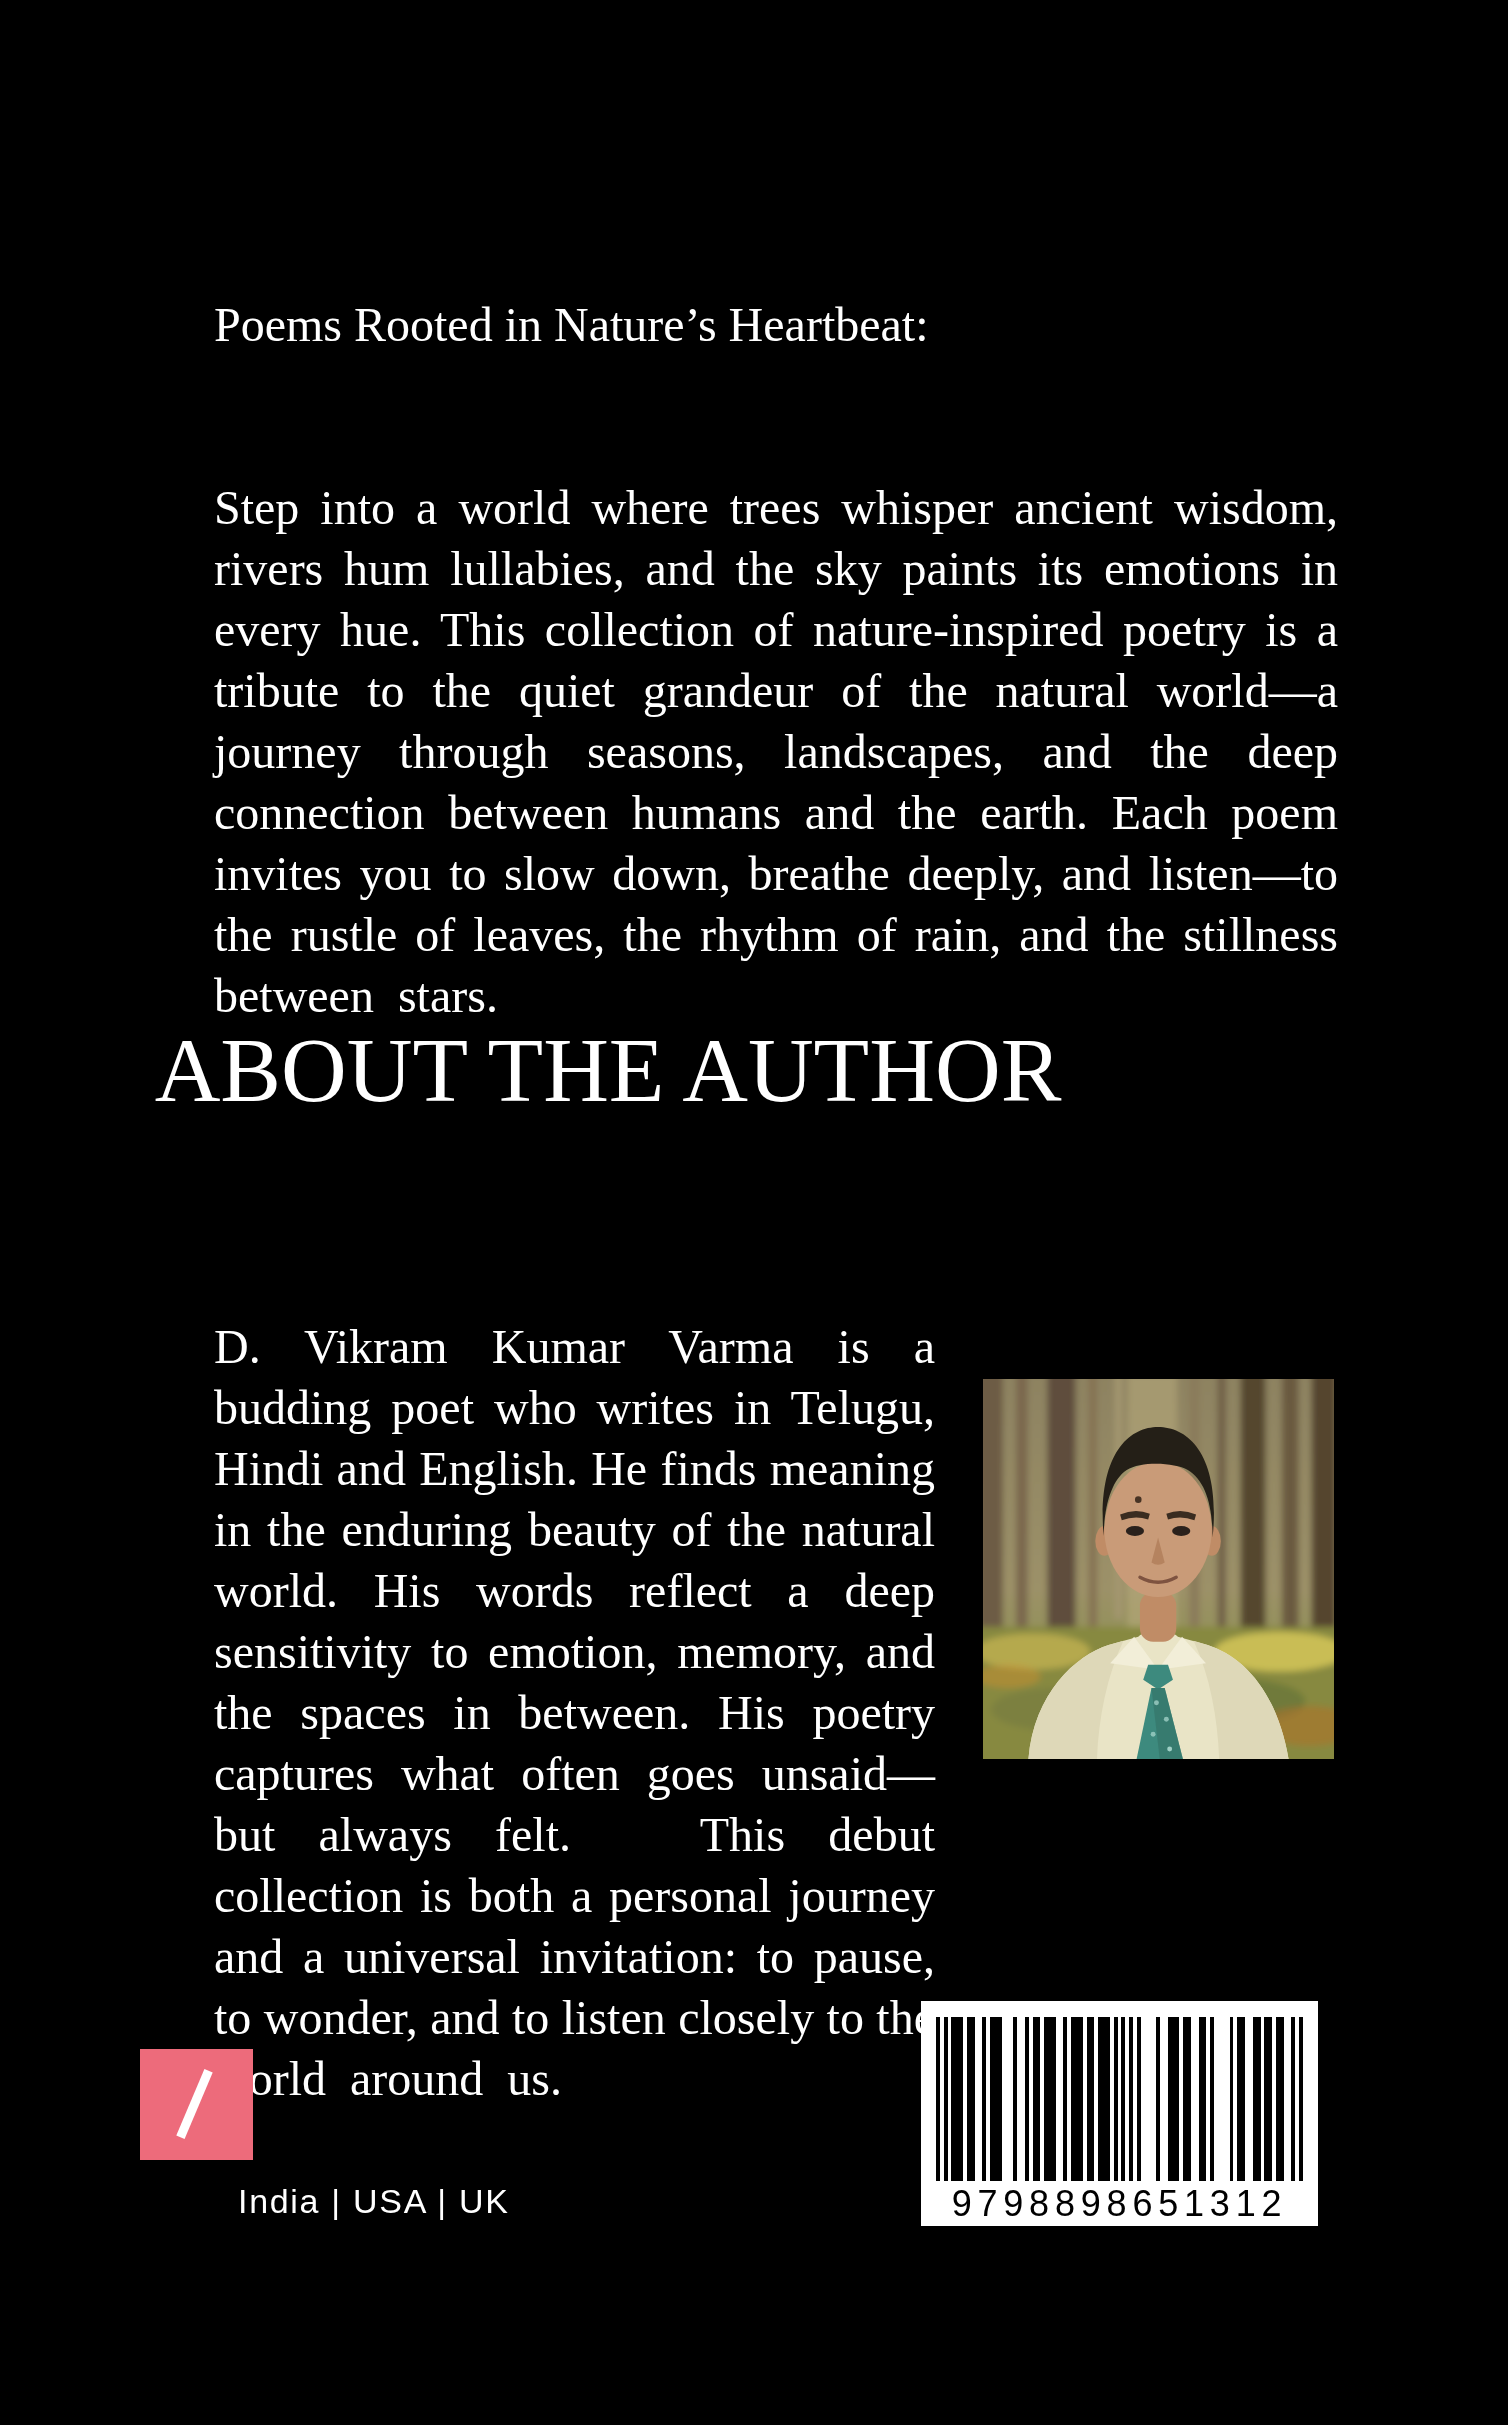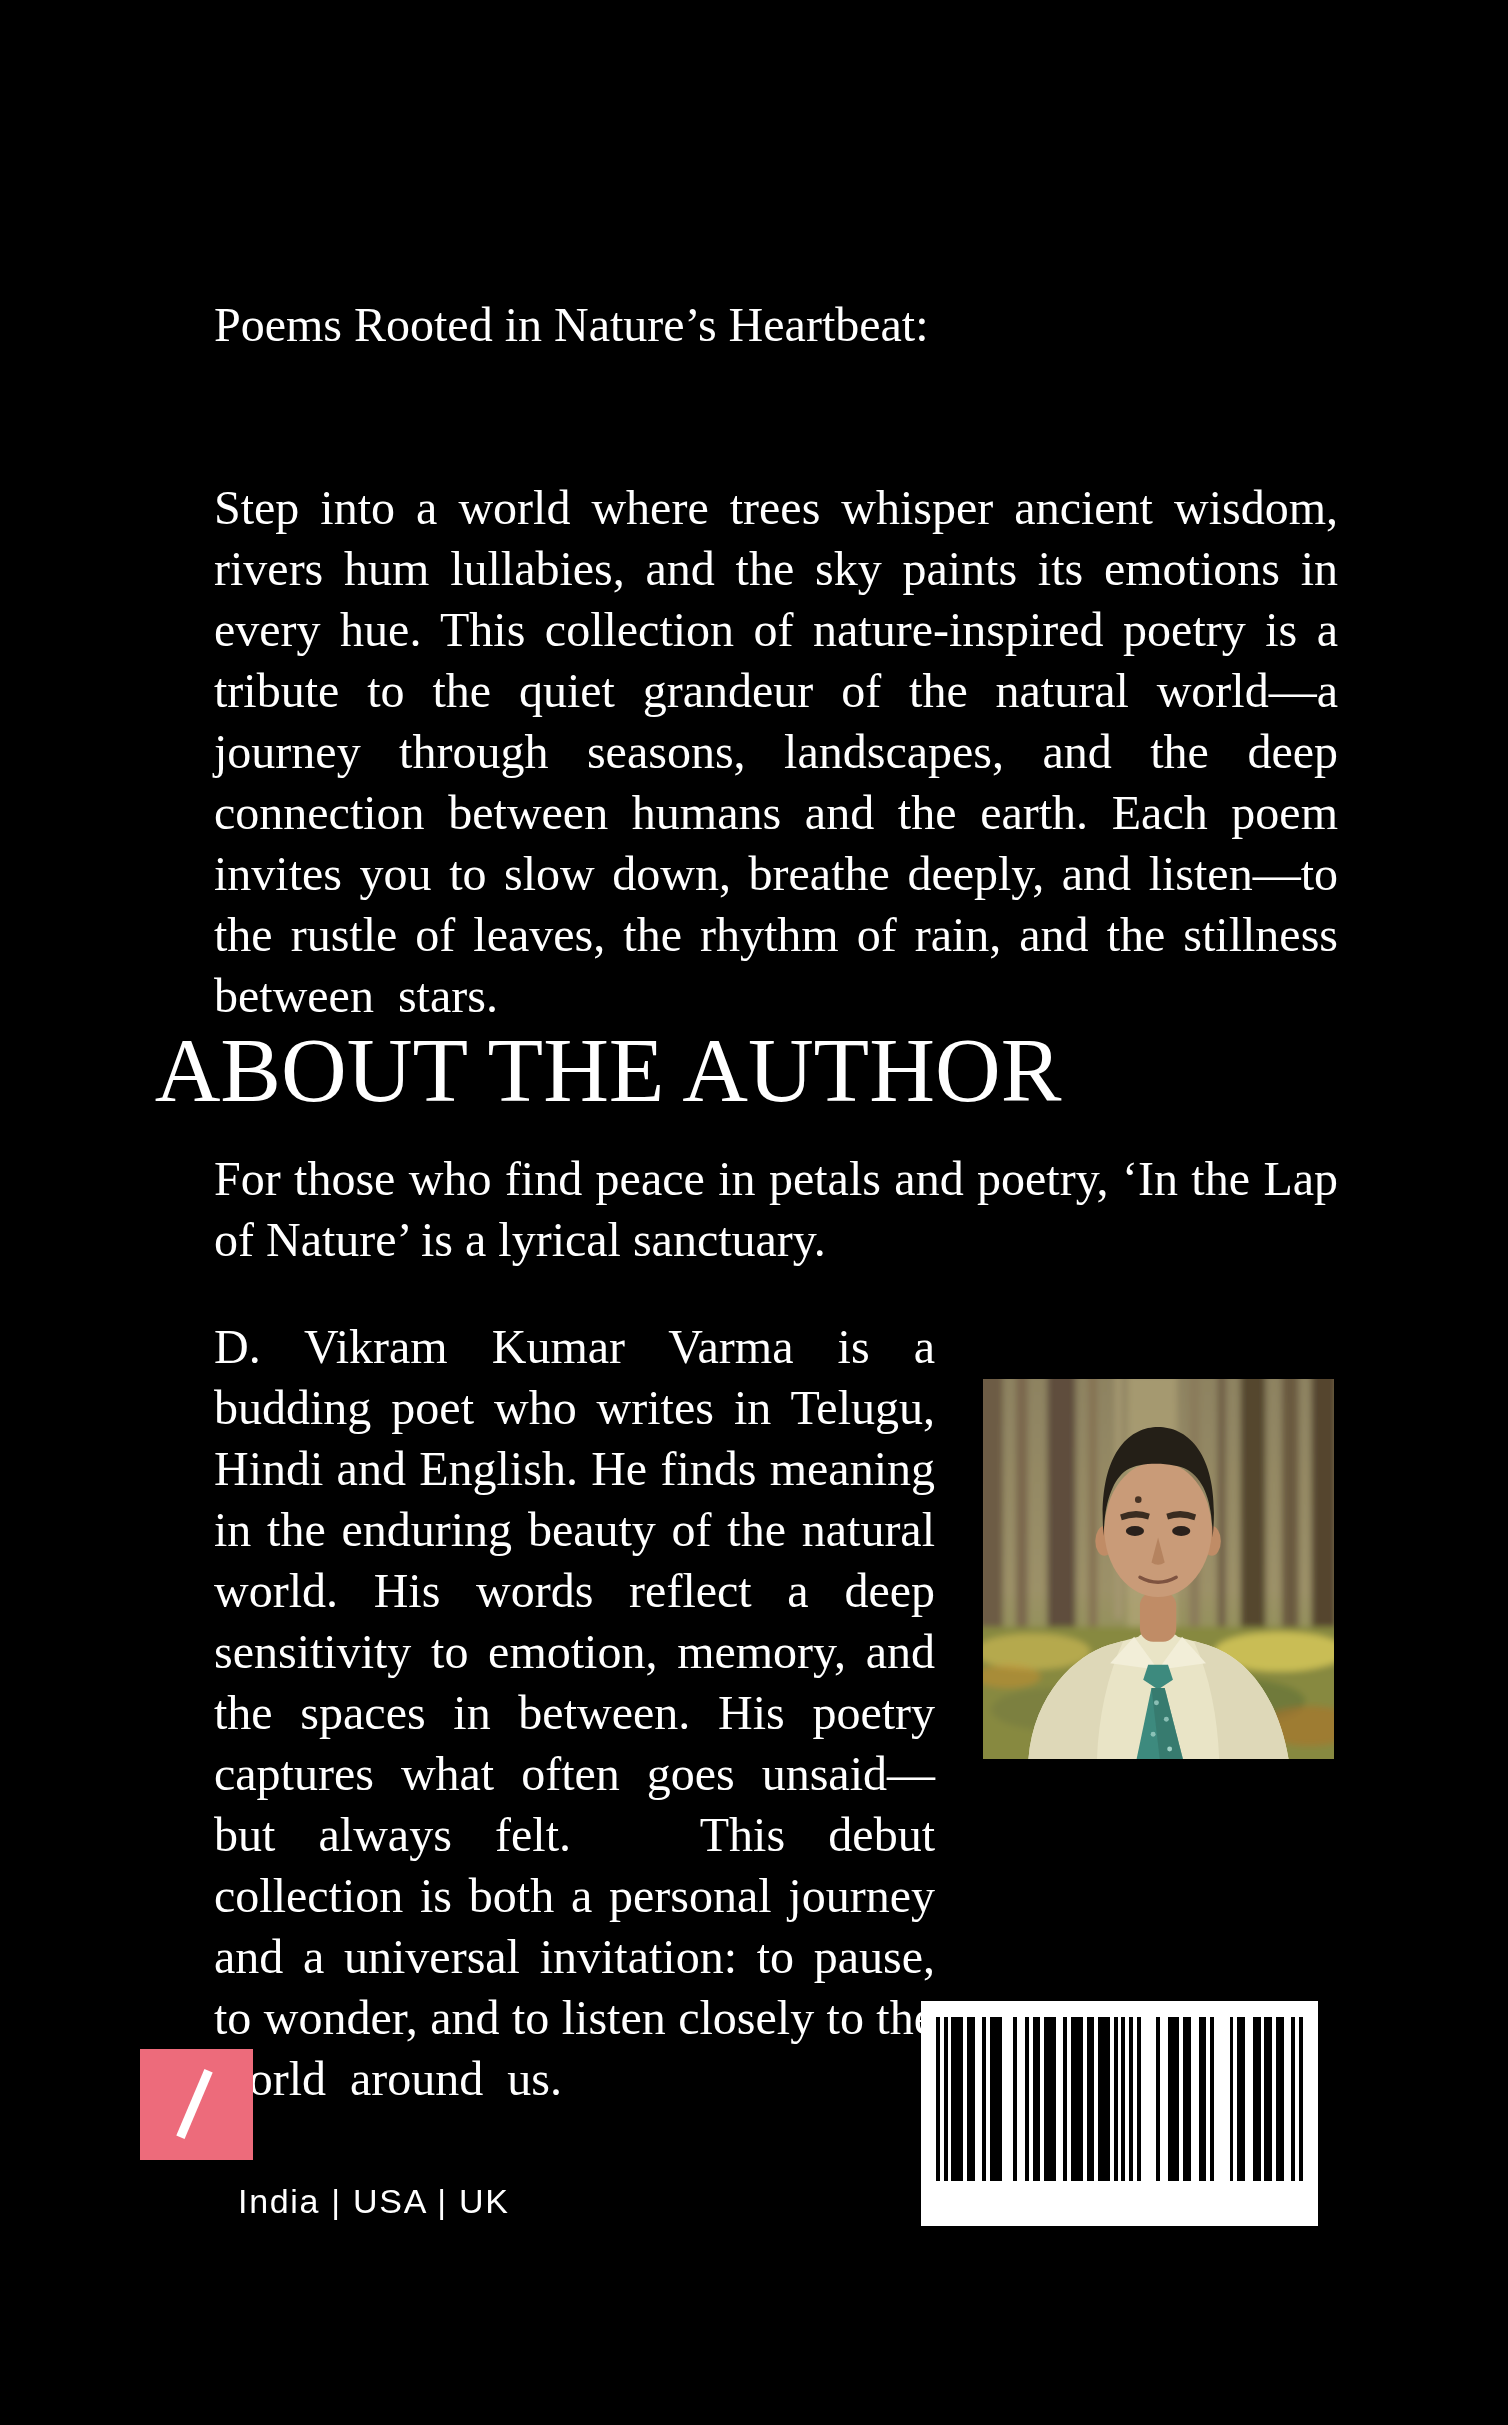--- a/index.html
+++ b/index.html
@@ -126,21 +126,20 @@
   }
 </style>
 </head>
 <body>
 
 <div id="cover">
 
   <section id="synopsis" class="serif-text">
     <p>Poems Rooted in Nature’s Heartbeat:</p>
     <p>Step into a world where trees whisper ancient wisdom, rivers hum lullabies, and the sky paints its emotions in every hue. This collection of nature-inspired poetry is a tribute to the quiet grandeur of the natural world—a journey through seasons, landscapes, and the deep connection between humans and the earth. Each poem invites you to slow down, breathe deeply, and listen—to the rustle of leaves, the rhythm of rain, and the stillness between  stars.</p>
-    <p>For those who find peace in petals and poetry, ‘In the Lap of Nature’ is a lyrical sanctuary.</p>
   </section>
 
   <h1 id="about-heading">ABOUT THE AUTHOR</h1>
 
   <p id="bio" class="serif-text">D. Vikram Kumar Varma is a budding poet who writes in Telugu, Hindi and English. He finds meaning in the enduring beauty of the natural world. His words reflect a deep sensitivity to emotion, memory, and the spaces in between. His poetry captures what often goes unsaid—but always felt.   This debut collection is both a personal journey and a universal invitation: to pause, to wonder, and to listen closely to the world  around  us.</p>
 
   <div id="author-photo">
     <svg width="351" height="380" viewBox="0 0 425 460" xmlns="http://www.w3.org/2000/svg">
       <defs>
         <filter id="blurbg" x="-10%" y="-10%" width="120%" height="120%">
@@ -250,16 +249,17 @@
         <rect x="317.81" y="0" width="9.35" height="198" fill="#000"></rect>
         <rect x="331.83" y="0" width="4.67" height="198" fill="#000"></rect>
         <rect x="355.20" y="0" width="4.67" height="198" fill="#000"></rect>
         <rect x="364.55" y="0" width="9.35" height="198" fill="#000"></rect>
         <rect x="383.24" y="0" width="9.35" height="198" fill="#000"></rect>
         <rect x="397.26" y="0" width="9.35" height="198" fill="#000"></rect>
         <rect x="411.28" y="0" width="9.35" height="198" fill="#000"></rect>
         <rect x="429.98" y="0" width="4.67" height="198" fill="#000"></rect>
         <rect x="439.33" y="0" width="4.67" height="198" fill="#000"></rect>
       </svg>
+    <div id="isbn-number">9798898651312</div>
   </div>
 
 </div>
 
 
 </body></html>

